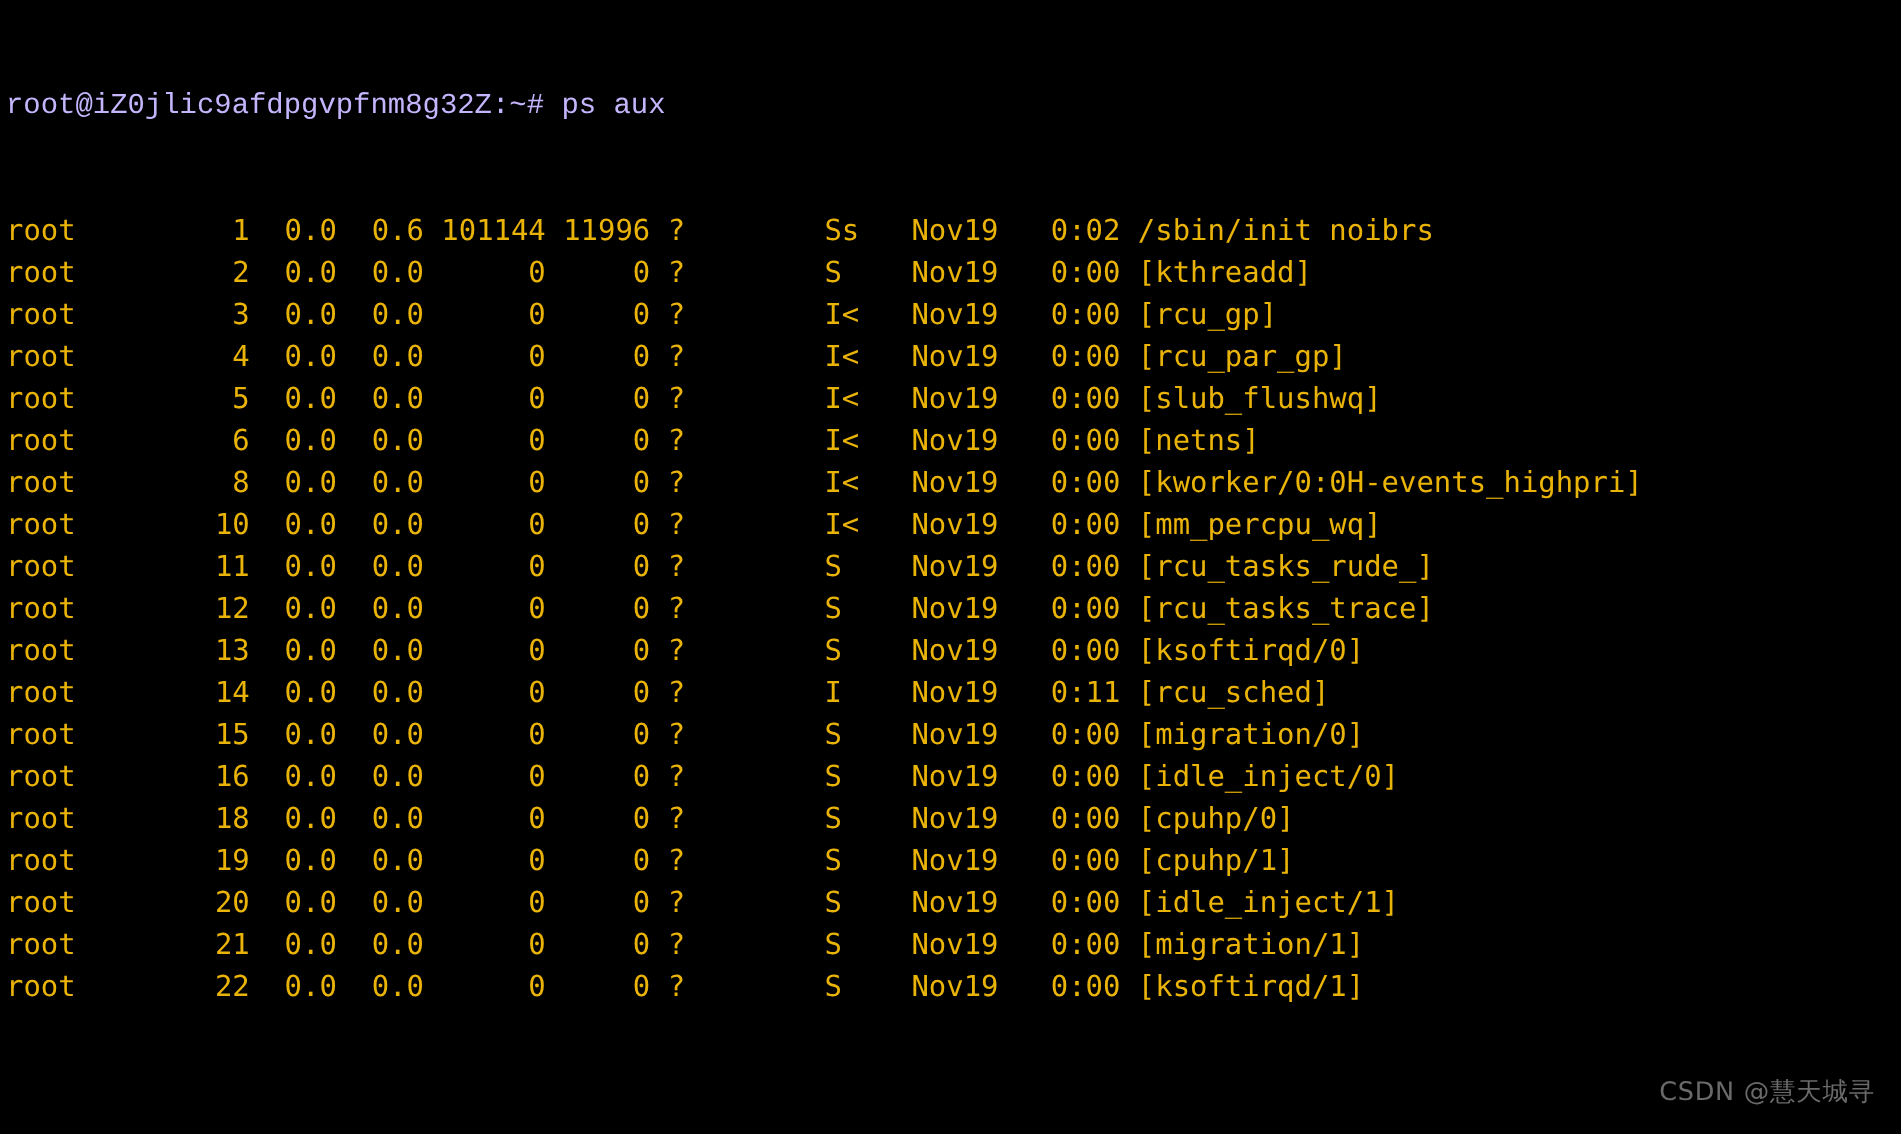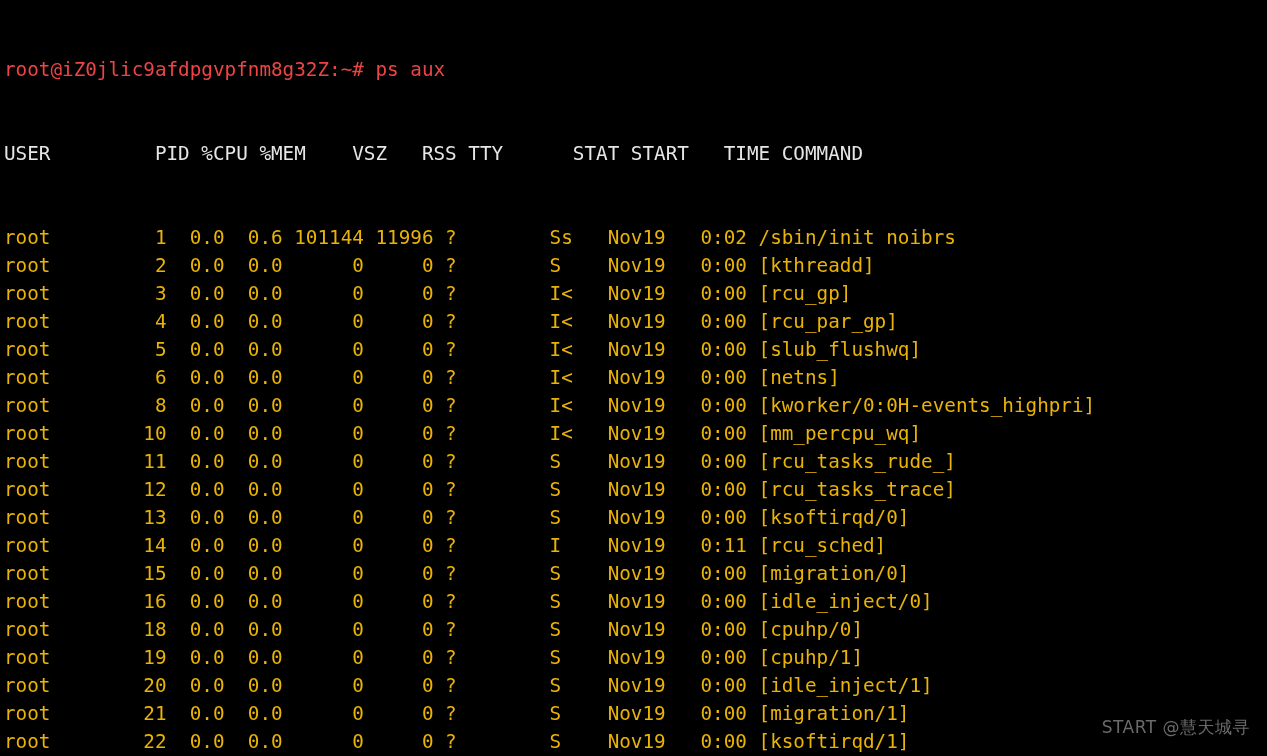--- a/index.html
+++ b/index.html
@@ -37,21 +37,22 @@
     color: #d8d8d8;
   }
 
   .line {
     white-space: pre;
     height: 28px;
     font-family: "DejaVu Sans Mono", "Liberation Mono", monospace;
   }
 
   .line-prompt {
-    color: #ef4444;
+    color: #c4b5fd;
+    font-family: Liberation Mono, monospace;
   }
 
   .line-header {
     color: #e6e6e6;
   }
 
   .line-row {
     color: #eab308;
   }
 
@@ -66,17 +67,16 @@
     white-space: nowrap;
     pointer-events: none;
   }
 </style>
 </head>
 <body>
 
 <div id="terminal">
   <div class="screen">
     <div class="line line-prompt">root@iZ0jlic9afdpgvpfnm8g32Z:~# ps aux</div>
-    <div class="line line-header">USER         PID %CPU %MEM    VSZ   RSS TTY      STAT START   TIME COMMAND</div>
     <div id="rows"><div class="line line-row">root         1  0.0  0.6 101144 11996 ?        Ss   Nov19   0:02 /sbin/init noibrs</div><div class="line line-row">root         2  0.0  0.0      0     0 ?        S    Nov19   0:00 [kthreadd]</div><div class="line line-row">root         3  0.0  0.0      0     0 ?        I&lt;   Nov19   0:00 [rcu_gp]</div><div class="line line-row">root         4  0.0  0.0      0     0 ?        I&lt;   Nov19   0:00 [rcu_par_gp]</div><div class="line line-row">root         5  0.0  0.0      0     0 ?        I&lt;   Nov19   0:00 [slub_flushwq]</div><div class="line line-row">root         6  0.0  0.0      0     0 ?        I&lt;   Nov19   0:00 [netns]</div><div class="line line-row">root         8  0.0  0.0      0     0 ?        I&lt;   Nov19   0:00 [kworker/0:0H-events_highpri]</div><div class="line line-row">root        10  0.0  0.0      0     0 ?        I&lt;   Nov19   0:00 [mm_percpu_wq]</div><div class="line line-row">root        11  0.0  0.0      0     0 ?        S    Nov19   0:00 [rcu_tasks_rude_]</div><div class="line line-row">root        12  0.0  0.0      0     0 ?        S    Nov19   0:00 [rcu_tasks_trace]</div><div class="line line-row">root        13  0.0  0.0      0     0 ?        S    Nov19   0:00 [ksoftirqd/0]</div><div class="line line-row">root        14  0.0  0.0      0     0 ?        I    Nov19   0:11 [rcu_sched]</div><div class="line line-row">root        15  0.0  0.0      0     0 ?        S    Nov19   0:00 [migration/0]</div><div class="line line-row">root        16  0.0  0.0      0     0 ?        S    Nov19   0:00 [idle_inject/0]</div><div class="line line-row">root        18  0.0  0.0      0     0 ?        S    Nov19   0:00 [cpuhp/0]</div><div class="line line-row">root        19  0.0  0.0      0     0 ?        S    Nov19   0:00 [cpuhp/1]</div><div class="line line-row">root        20  0.0  0.0      0     0 ?        S    Nov19   0:00 [idle_inject/1]</div><div class="line line-row">root        21  0.0  0.0      0     0 ?        S    Nov19   0:00 [migration/1]</div><div class="line line-row">root        22  0.0  0.0      0     0 ?        S    Nov19   0:00 [ksoftirqd/1]</div></div>
   </div>
-  <div class="watermark">START @慧天城寻</div>
+  <div class="watermark">CSDN @慧天城寻</div>
 </div>
 
 </body></html>

